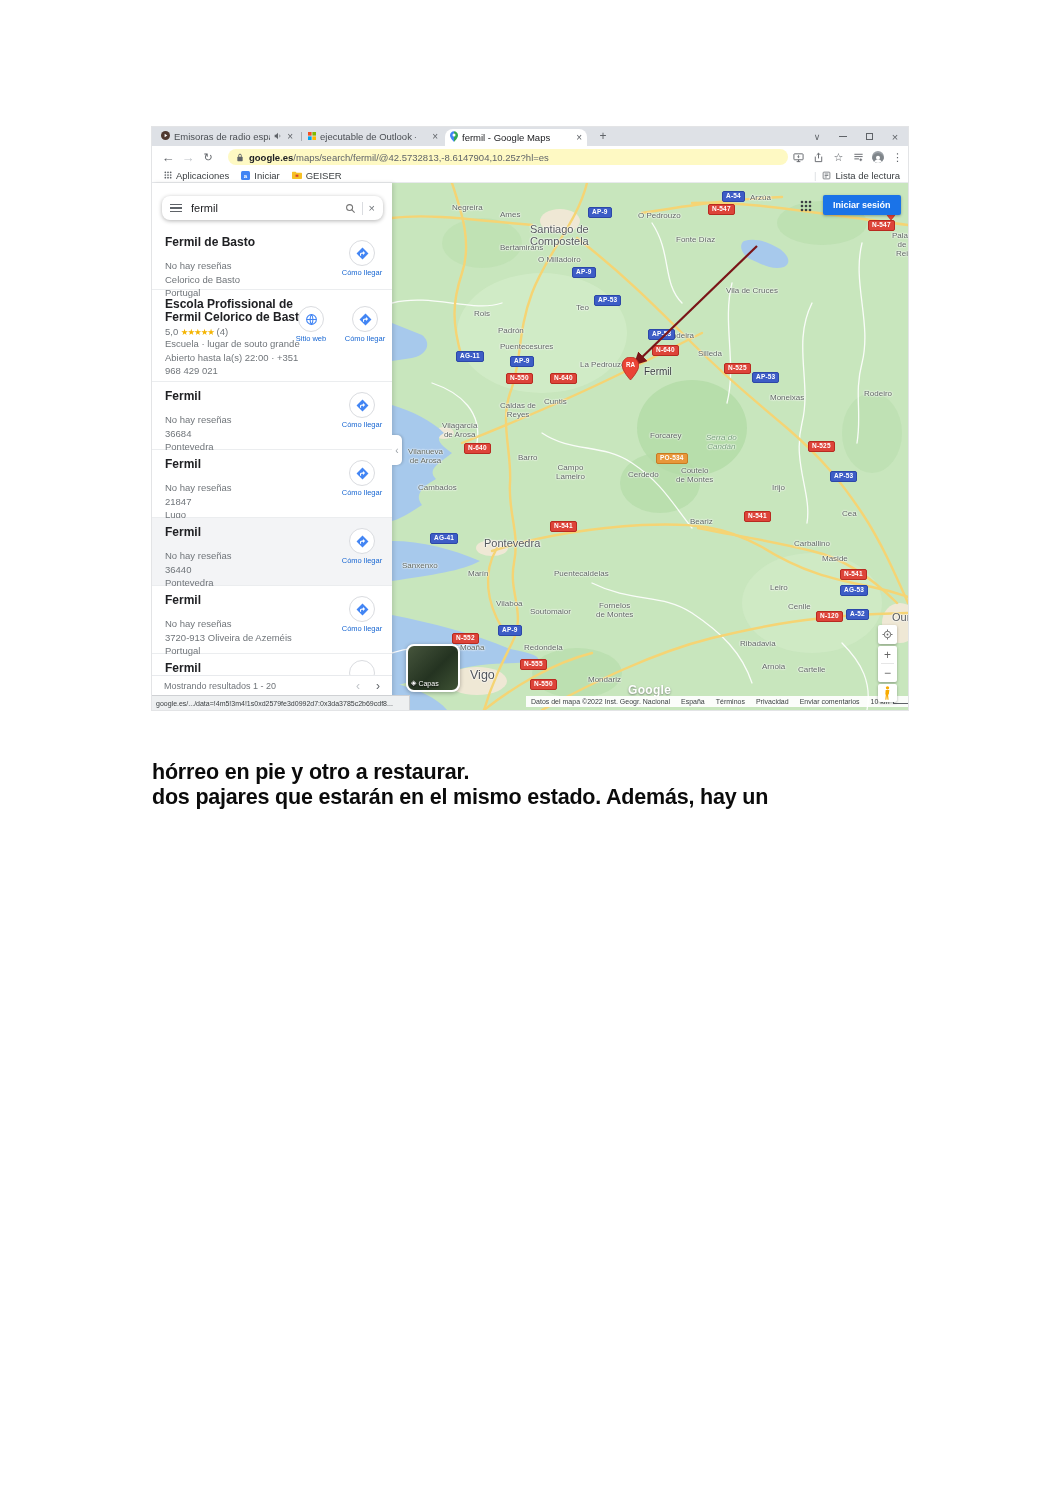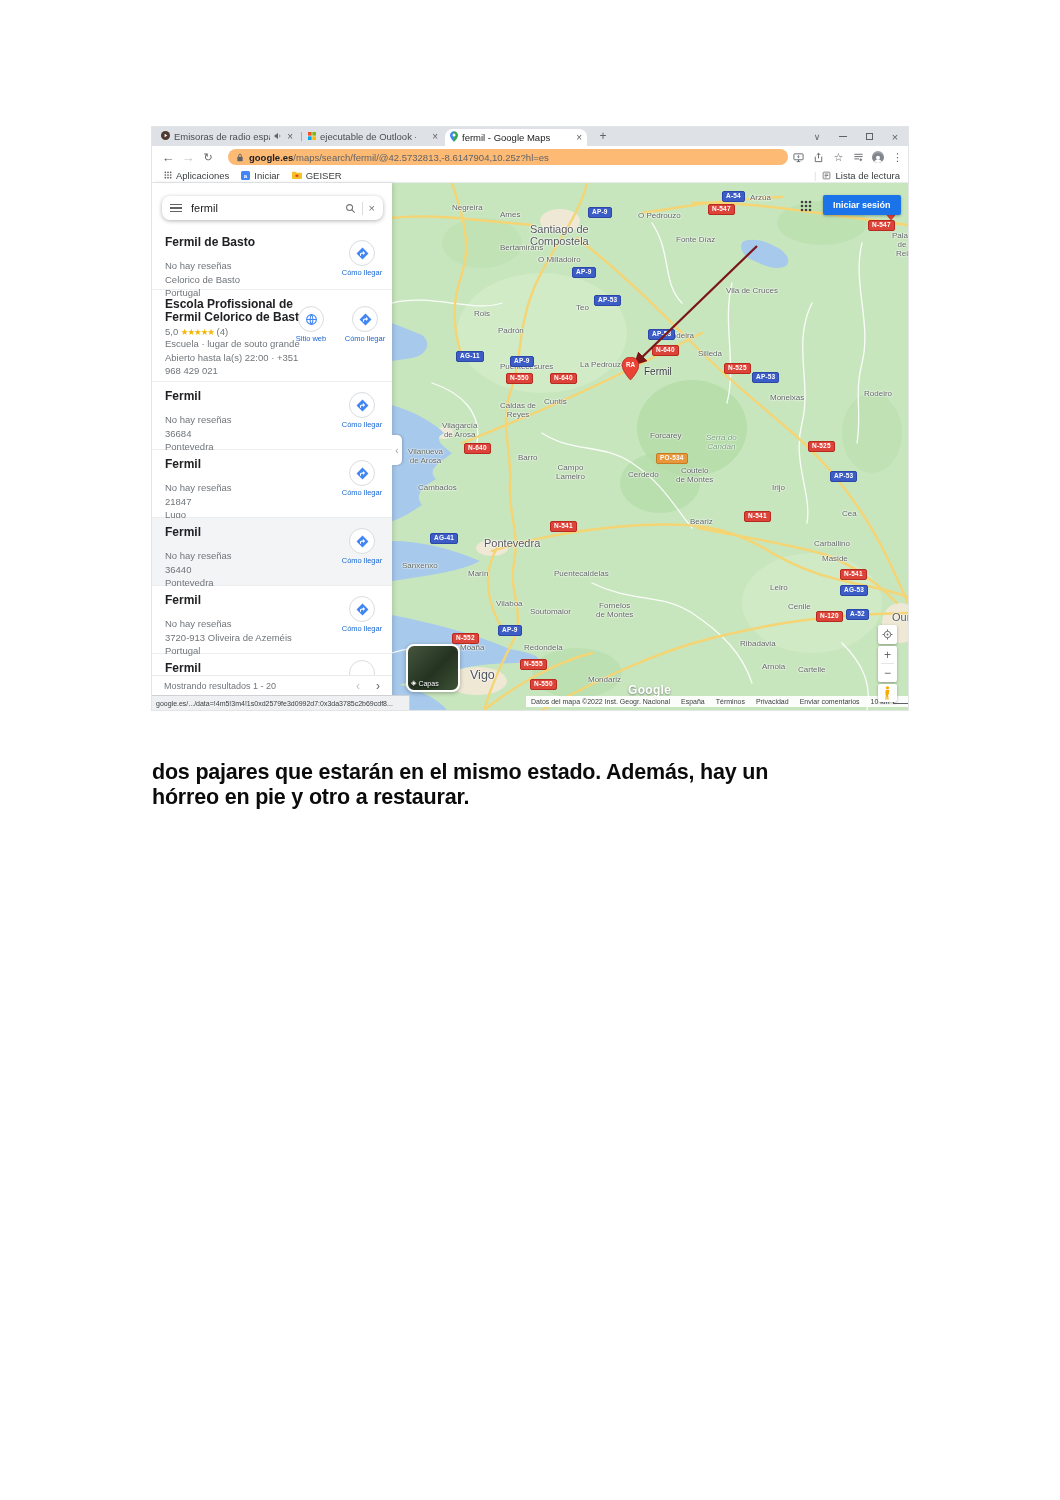--- a/index.html
+++ b/index.html
@@ -22,21 +22,21 @@
   .winctl{position:absolute;top:0;height:19px;display:flex;align-items:center;}
   .wc{width:26px;text-align:center;color:#5f6368;font-size:9px;display:flex;align-items:center;justify-content:center;height:19px;}
   .wc .sq{width:7px;height:7px;border:1.1px solid #5f6368;display:inline-block;}
   .wc .mn{width:8px;border-top:1.2px solid #5f6368;display:inline-block;}
   .wc.close{font-size:11px;}
 
   .toolbar{position:relative;height:22px;background:#fff;display:flex;align-items:center;}
   .nav-ic{font-size:13px;color:#5f6368;width:20px;text-align:center;}
   .nav-ic.dis{color:#c0c4c9;}
   .nav-ic.rel{font-size:11px;}
-  .urlbar{position:absolute;left:76px;top:3px;width:560px;height:16px;border-radius:8px;background:#fdba74;
+  .urlbar{position:absolute;left:76px;top:3px;width:560px;height:16px;border-radius:8px;background:#fef9c3;
           display:flex;align-items:center;padding:0 8px;gap:5px;}
   .urlbar .u-txt{font-size:9.5px;color:#5f6368;white-space:nowrap;overflow:hidden;}
   .urlbar .u-txt b{color:#202124;font-weight:600;}
   .tb-right{position:absolute;right:4px;top:0;height:22px;display:flex;align-items:center;gap:7px;}
   .tb-ic{width:13px;height:13px;display:flex;align-items:center;justify-content:center;color:#5f6368;font-size:11px;}
   .avatar{width:12px;height:12px;border-radius:50%;overflow:hidden;background:#9aa0a6;}
 
   .bookmarks{position:relative;height:15px;background:#fff;border-bottom:1px solid #e8eaed;
              display:flex;align-items:center;font-size:9.5px;color:#3c4043;}
   .bm{display:flex;align-items:center;gap:4px;margin-left:12px;}
@@ -474,21 +474,21 @@
           <span class="city" style="left: 246px; top: 28px;">O Pedrouzo</span>
           <span class="city" style="left: 358px; top: 10px;">Arzúa</span>
           <span class="city" style="left: 284px; top: 52px;">Fonte Díaz</span>
           <span class="city" style="left: 500px; top: 48px;">Palas de Rei</span>
           <span class="city" style="left: 108px; top: 60px;">Bertamiráns</span>
           <span class="city" style="left: 146px; top: 72px;">O Milladoiro</span>
           <span class="city" style="left: 334px; top: 103px;">Vila de Cruces</span>
           <span class="city" style="left: 184px; top: 120px;">Teo</span>
           <span class="city" style="left: 82px; top: 126px;">Rois</span>
           <span class="city" style="left: 106px; top: 143px;">Padrón</span>
-          <span class="city" style="left: 108px; top: 159px; margin-top: 20px;">Puentecesures</span>
+          <span class="city" style="left: 108px; top: 159px;">Puentecesures</span>
           <span class="city" style="left: 270px; top: 148px;">Bandeira</span>
           <span class="city" style="left: 306px; top: 166px;">Silleda</span>
           <span class="city" style="left: 188px; top: 177px;">La Pedrouzo</span>
           <span class="city" style="left: 378px; top: 210px;">Moneixas</span>
           <span class="city" style="left: 472px; top: 206px;">Rodeiro</span>
           <span class="city" style="left: 152px; top: 214px;">Cuntis</span>
           <span class="city" style="left: 108px; top: 218px;">Caldas de
 Reyes</span>
           <span class="city" style="left: 50px; top: 238px;">Vilagarcía
 de Arosa</span>
@@ -500,21 +500,21 @@
           <span class="city" style="left: 26px; top: 300px;">Cambados</span>
           <span class="city" style="left: 258px; top: 248px;">Forcarey</span>
           <span class="city t" style="left: 314px; top: 250px;">Serra do
 Candán</span>
           <span class="city" style="left: 236px; top: 287px;">Cerdedo</span>
           <span class="city" style="left: 284px; top: 283px;">Coutelo
 de Montes</span>
           <span class="city" style="left: 298px; top: 334px;">Beariz</span>
           <span class="city" style="left: 380px; top: 300px;">Irijo</span>
           <span class="city" style="left: 450px; top: 326px;">Cea</span>
-          <span class="city" style="left: 402px; top: 356px; margin-left: 20px;">Carballino</span>
+          <span class="city" style="left: 402px; top: 356px;">Carballino</span>
           <span class="city" style="left: 430px; top: 371px;">Maside</span>
           <span class="city" style="left: 378px; top: 400px;">Leiro</span>
           <span class="city" style="left: 396px; top: 419px;">Cenlle</span>
           <span class="city" style="left: 348px; top: 456px;">Ribadavia</span>
           <span class="city" style="left: 370px; top: 479px;">Arnoia</span>
           <span class="city" style="left: 406px; top: 482px;">Cartelle</span>
           <span class="city m" style="left: 500px; top: 428px;">Ourense</span>
           <span class="city m" style="left: 92px; top: 354px;">Pontevedra</span>
           <span class="city" style="left: 10px; top: 378px;">Sanxenxo</span>
           <span class="city" style="left: 76px; top: 386px;">Marín</span>
@@ -632,15 +632,15 @@
           <span class="scalebar"></span>
         </span>
       </div>
     </div>
   </div>
 
   <div class="statuschip">google.es/.../data=!4m5!3m4!1s0xd2579fe3d0992d7:0x3da3785c2b69cdf8...</div>
 </div>
 
 <div class="caption">
+  <div>hórreo en pie y otro a restaurar.</div>
   <div>dos pajares que estarán en el mismo estado. Además, hay un</div>
-  <div>hórreo en pie y otro a restaurar.</div>
 </div>
 
 </body></html>

